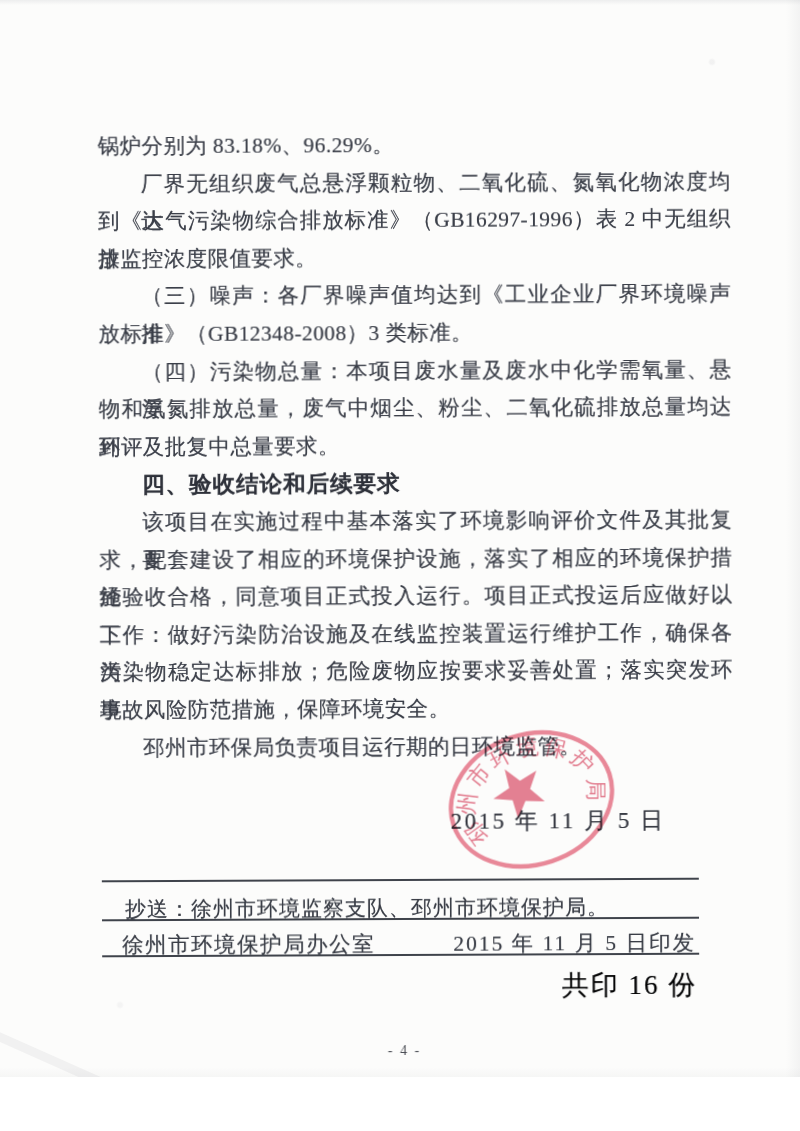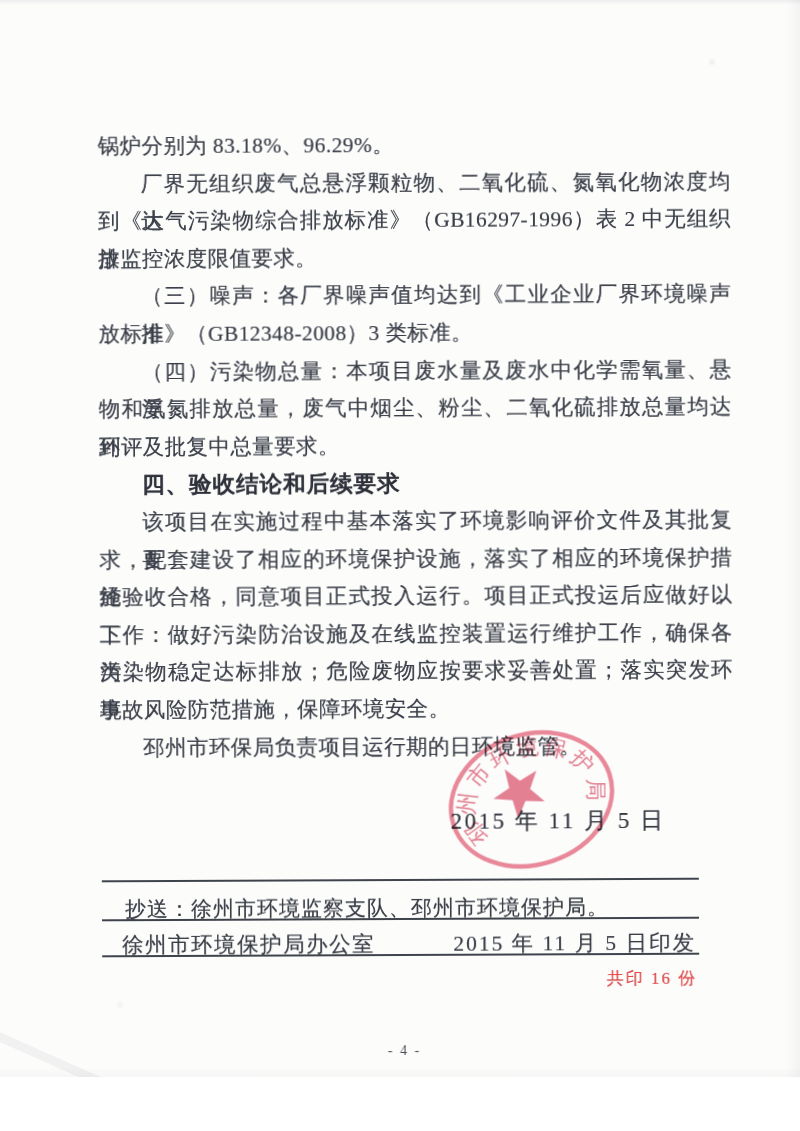--- a/index.html
+++ b/index.html
@@ -85,21 +85,21 @@
     font-size:21.5px;letter-spacing:1.5px;color:#373b44;
     text-shadow:0 0 0.5px rgba(52,56,66,0.5);white-space:nowrap;
   }
   .print-date{
     position:absolute;right:108px;top:929px;
     font-size:21.5px;letter-spacing:2px;color:#373b44;
     text-shadow:0 0 0.5px rgba(52,56,66,0.5);white-space:nowrap;
   }
   .copies{
     position:absolute;right:107px;top:968px;
-    font-size:17px;letter-spacing:2px;color:#ef4444;
+    font-size:27px;letter-spacing:2px;color:#000000;
     text-shadow:0 0 0.5px rgba(52,56,66,0.5);white-space:nowrap;
   }
   .page-number{
     position:absolute;left:0;top:1043px;width:800px;text-align:center;
     font-size:14px;letter-spacing:2px;color:#4b4e55;
   }
 </style>
 </head>
 <body>
 

